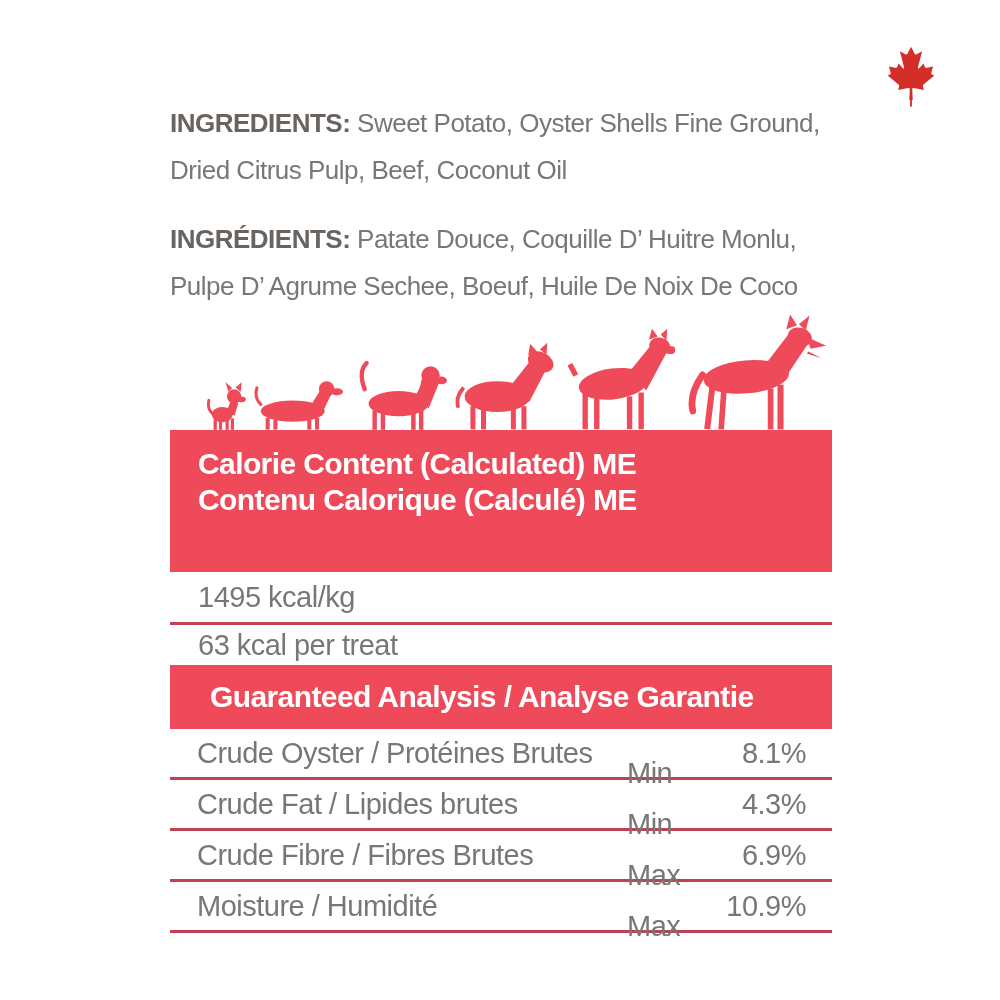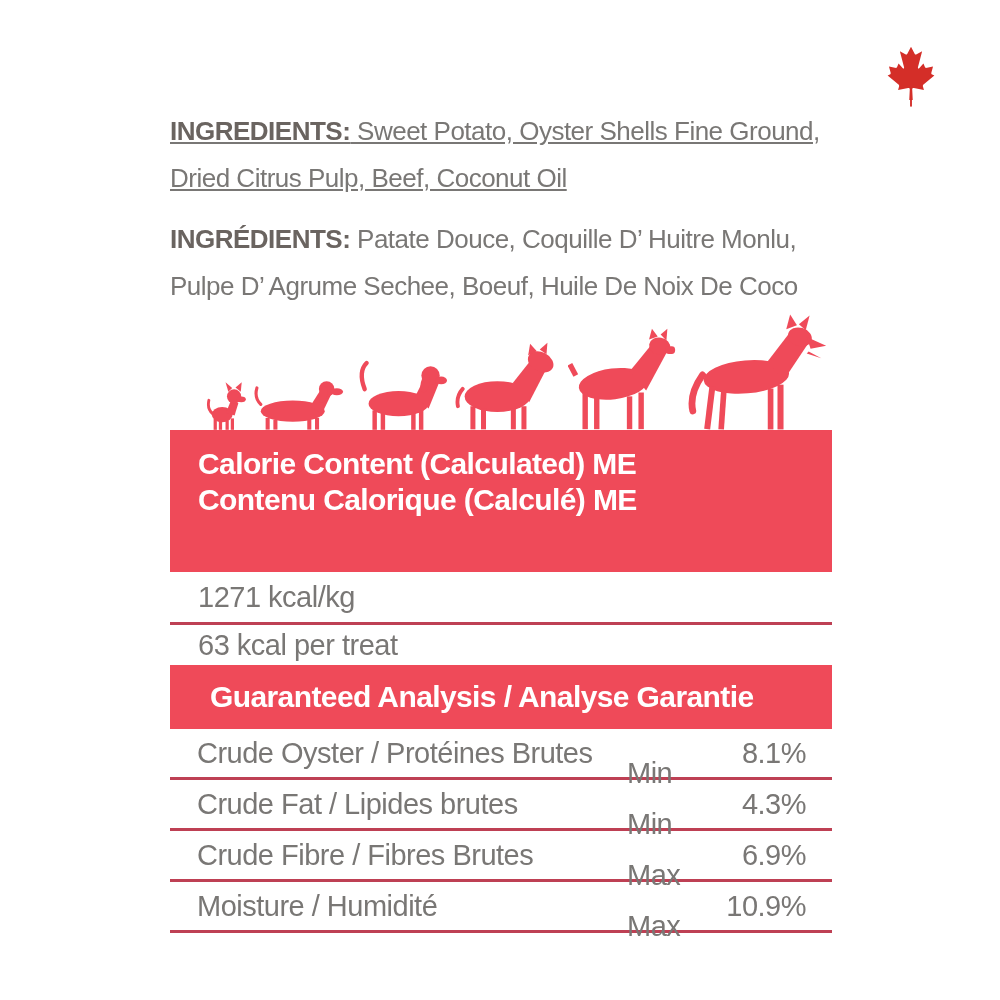--- a/index.html
+++ b/index.html
@@ -15,21 +15,21 @@
   html,body{background:var(--bg);}
   body{font-family:"Liberation Sans","DejaVu Sans",sans-serif;}
   .screen{position:relative;width:1000px;height:1000px;background:var(--bg);overflow:hidden;}
 
   
   .maple{position:absolute;left:882px;top:44px;width:58px;height:66px;color:var(--leaf-red);}
 
   
   .ing{position:absolute;left:170px;width:720px;color:var(--text-gray);
        font-size:26px;line-height:47px;letter-spacing:-0.5px;}
-  .ing-en{top:108px;text-decoration:underline;}
+  .ing-en{top:100px;}
   .ing-fr{top:216px;}
   .ing-line{white-space:nowrap;}
   .ing-label{font-weight:bold;color:var(--label-gray);}
 
   
   .panel{position:absolute;left:170px;top:318px;width:662px;}
 
   .dogs{height:112px;display:flex;align-items:flex-end;justify-content:space-between;
         padding-left:36px;color:var(--accent-red);}
   .dogs svg{display:block;flex:0 0 auto;}
@@ -159,21 +159,21 @@
         <polygon points="116,10 127,1 123,16"></polygon>
       </svg>
     </div>
 
     <div class="banner banner-calorie">
       <div>Calorie Content (Calculated) ME</div>
       <div>Contenu Calorique (Calculé) ME</div>
     </div>
 
     <div class="crow crow-1">
-      <span>1271 kcal/kg</span>
+      <span>1495 kcal/kg</span>
     </div>
     <div class="hr"></div>
     <div class="crow crow-2">
       <span>63 kcal per treat</span>
     </div>
 
     <div class="banner banner-analysis">Guaranteed Analysis / Analyse Garantie</div>
 
     <div class="trow">
       <span class="t-nutrient">Crude Oyster / Protéines Brutes</span>

